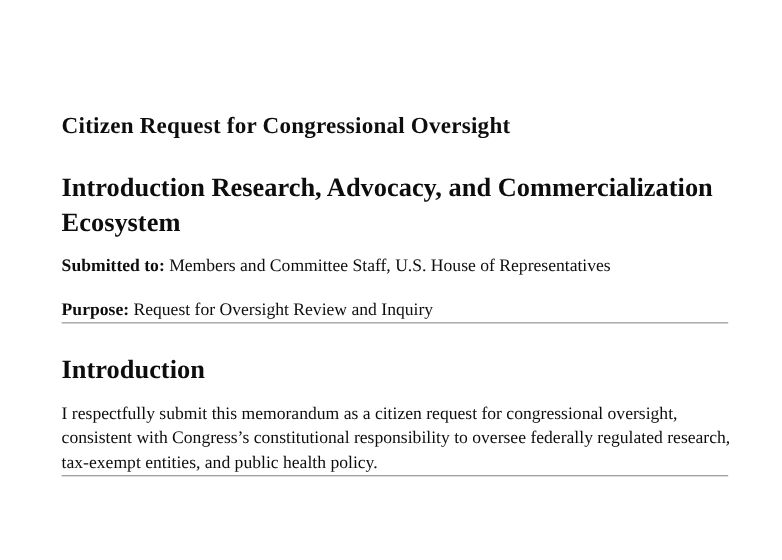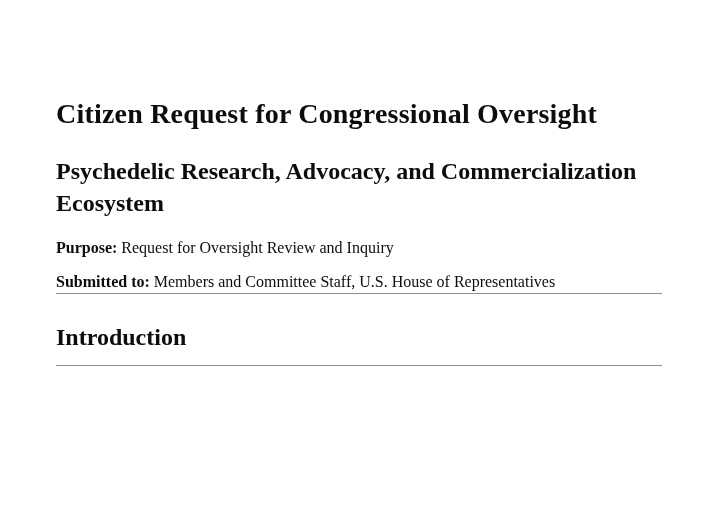--- a/index.html
+++ b/index.html
@@ -12,21 +12,21 @@
     font-family: "Liberation Serif", "DejaVu Serif", serif;
     -webkit-font-smoothing: antialiased;
   }
   .page {
     box-sizing: border-box;
     width: 711px;
     height: 509px;
     padding: 0 49px 0 56px;
   }
   .doc-title {
-    font-size: 28px;
+    font-size: 21px;
     line-height: 38px;
     font-weight: 700;
     margin: 95px 0 0 0;
     white-space: nowrap;
     letter-spacing: 0.2px;
   }
   .doc-subtitle {
     font-size: 24px;
     line-height: 32px;
     font-weight: 700;
@@ -62,27 +62,30 @@
     white-space: pre;
   }
 </style>
 </head>
 <body>
 
 <div class="page">
 
   <h1 class="doc-title">Citizen Request for Congressional Oversight</h1>
 
-  <h2 class="doc-subtitle">Psychedelic Research, Advocacy, and Commercialization
+  <h2 class="doc-subtitle">Introduction Research, Advocacy, and Commercialization
 Ecosystem</h2>
 
+  <p class="meta-line meta-submitted"><strong>Submitted to:</strong> <span>Members and Committee Staff, U.S. House of Representatives</span></p>
+
   <p class="meta-line meta-purpose"><strong>Purpose:</strong> <span>Request for Oversight Review and Inquiry</span></p>
-
-  <p class="meta-line meta-submitted"><strong>Submitted to:</strong> <span>Members and Committee Staff, U.S. House of Representatives</span></p>
 
   <hr class="rule rule-top">
 
   <h2 class="section-heading">Introduction</h2>
 
+  <p class="body-text">I respectfully submit this memorandum as a citizen request for congressional oversight,
+consistent with Congress’s constitutional responsibility to oversee federally regulated research,
+tax-exempt entities, and public health policy.</p>
 
   <hr class="rule rule-bottom">
 
 </div>
 
 </body></html>

